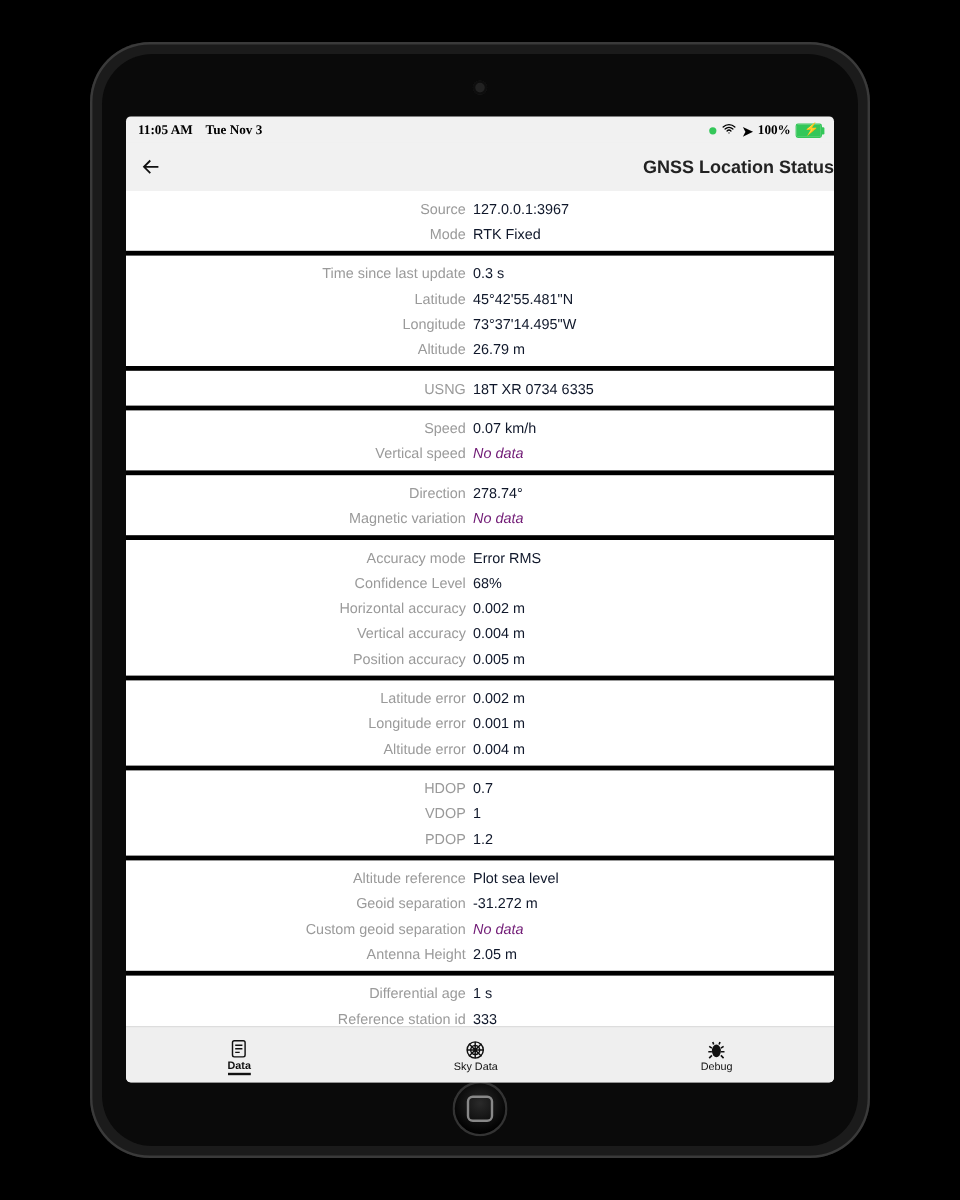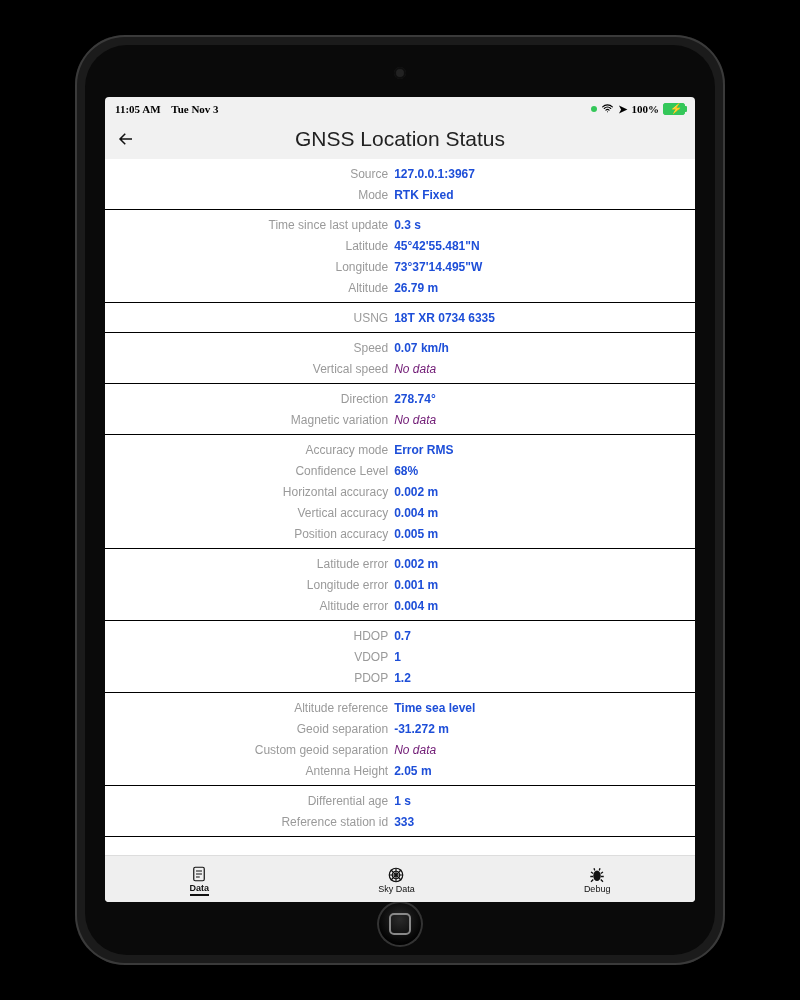--- a/index.html
+++ b/index.html
@@ -109,54 +109,54 @@
   }
   .back {
     width: 30px; height: 30px;
     display:flex;align-items:center;justify-content:center;
     margin-left: 6px;
     color:#111;
   }
   .back svg { width:18px;height:18px;stroke:#111;stroke-width:2;fill:none; }
   .title {
     position:absolute; left:0; right:0;
-    text-align:center;
-    font-size:21px;
-    font-weight:400;
+    text-align:right;
+    font-size:15px;
+    font-weight:700;
     color:#222;
     pointer-events:none;
   }
   
   .content {
     flex:1;
     overflow:hidden;
     background:#fff;
   }
   .group {
-    border-bottom: 1px solid #000000;
+    border-bottom: 4px solid #000000;
     padding: 4px 0;
   }
   .row {
     display:flex;
     align-items:center;
     height: 21px;
     font-size: 12px;
   }
   .row .label {
     width: 48%;
     text-align: right;
     color: #9a9a9a;
     padding-right: 6px;
     font-weight: 400;
   }
   .row .value {
     flex:1;
     text-align:left;
-    color:#1d4ed8;
-    font-weight:700;
+    color:#0f172a;
+    font-weight:400;
   }
   .row .value.nodata {
     color:#701a75;
     font-style: italic;
     font-weight:400;
   }
   
   .tabbar {
     flex:none;
     height: 46px;
@@ -325,21 +325,21 @@
             <div class="value">1</div>
           </div>
           <div class="row">
             <div class="label">PDOP</div>
             <div class="value">1.2</div>
           </div>
         </div>
         <div class="group">
           <div class="row">
             <div class="label">Altitude reference</div>
-            <div class="value">Time sea level</div>
+            <div class="value">Plot sea level</div>
           </div>
           <div class="row">
             <div class="label">Geoid separation</div>
             <div class="value">-31.272 m</div>
           </div>
           <div class="row">
             <div class="label">Custom geoid separation</div>
             <div class="value nodata">No data</div>
           </div>
           <div class="row">

